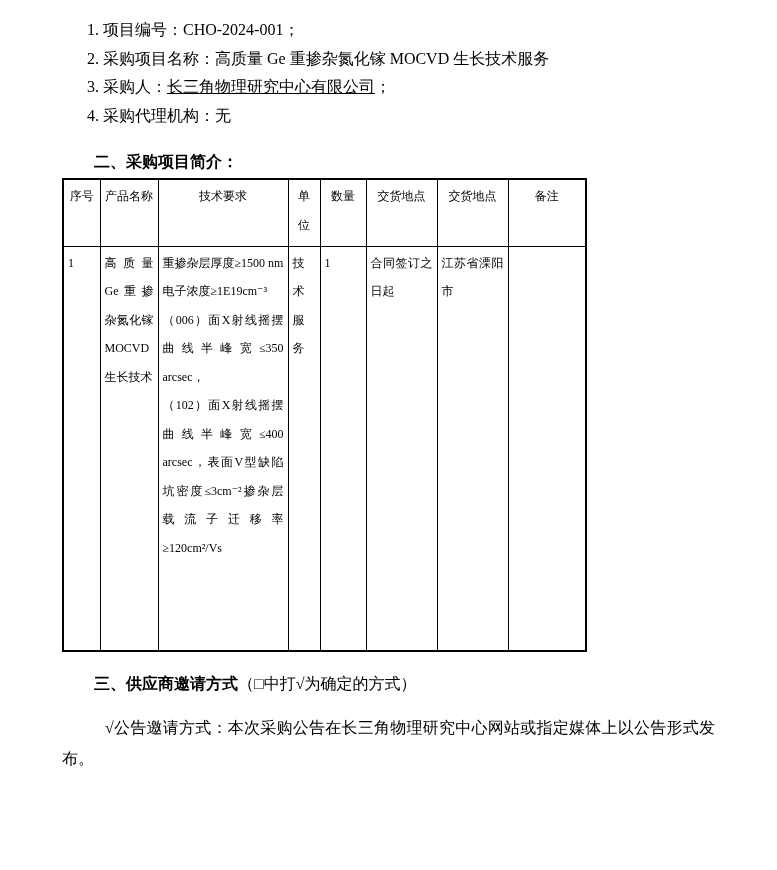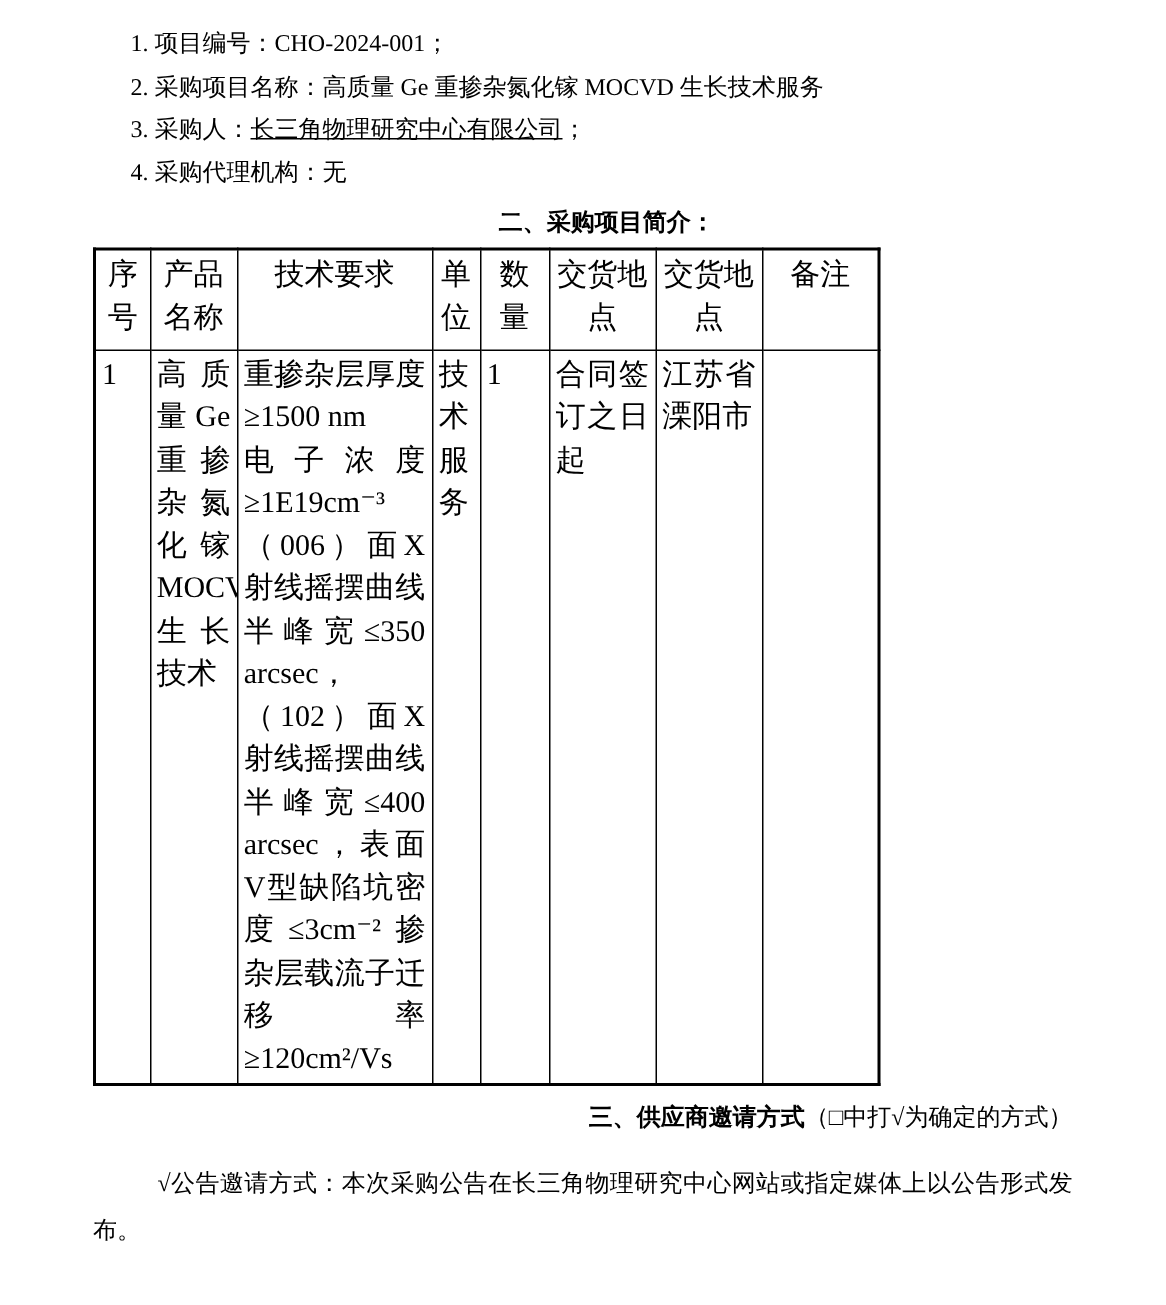--- a/index.html
+++ b/index.html
@@ -29,45 +29,45 @@
     font-weight: bold;
     line-height: 24px;
   }
   .items { margin: 6px 0 0 0; }
   .item {
     margin: 0;
     padding-left: 25px;
     font-size: 16px;
     line-height: 28.5px;
   }
-  .sec2-heading { margin-top: 7px; text-align: center; }
+  .sec2-heading { margin-top: 20px; }
   table.spec {
     border-collapse: collapse;
     table-layout: fixed;
     width: 523px;
     margin: 4px 0 0 0;
     border: 2px solid #000;
-    font-size: 20px;
+    font-size: 12px;
   }
   table.spec th, table.spec td {
     border: 1px solid #000;
     vertical-align: top;
     padding: 2px 4px;
     line-height: 28.5px;
     font-weight: normal;
     overflow: hidden;
   }
   table.spec th { text-align: center; }
   table.spec tr.data-row { height: 405px; }
   table.spec tr.head-row { height: 67px; }
   td.cell-left { text-align: left; }
   td.cell-justify { text-align: justify; }
   td.cell-tech { padding: 2px 3px; }
   .tech-seg { text-align: justify; }
-  .sec3-heading { margin-top: 10px; padding-left: 32px; font-size: 16px; line-height: 24px; text-align: right; }
+  .sec3-heading { margin-top: 20px; padding-left: 32px; font-size: 16px; line-height: 24px; }
   .sec3-heading .bold-part { font-weight: bold; }
   .sec3-heading .note-part { font-weight: normal; }
   .announce {
     margin: 14px 0 0 0;
     font-size: 16px;
     line-height: 31px;
     text-align: justify;
     text-indent: 43px;
   }
 </style>

